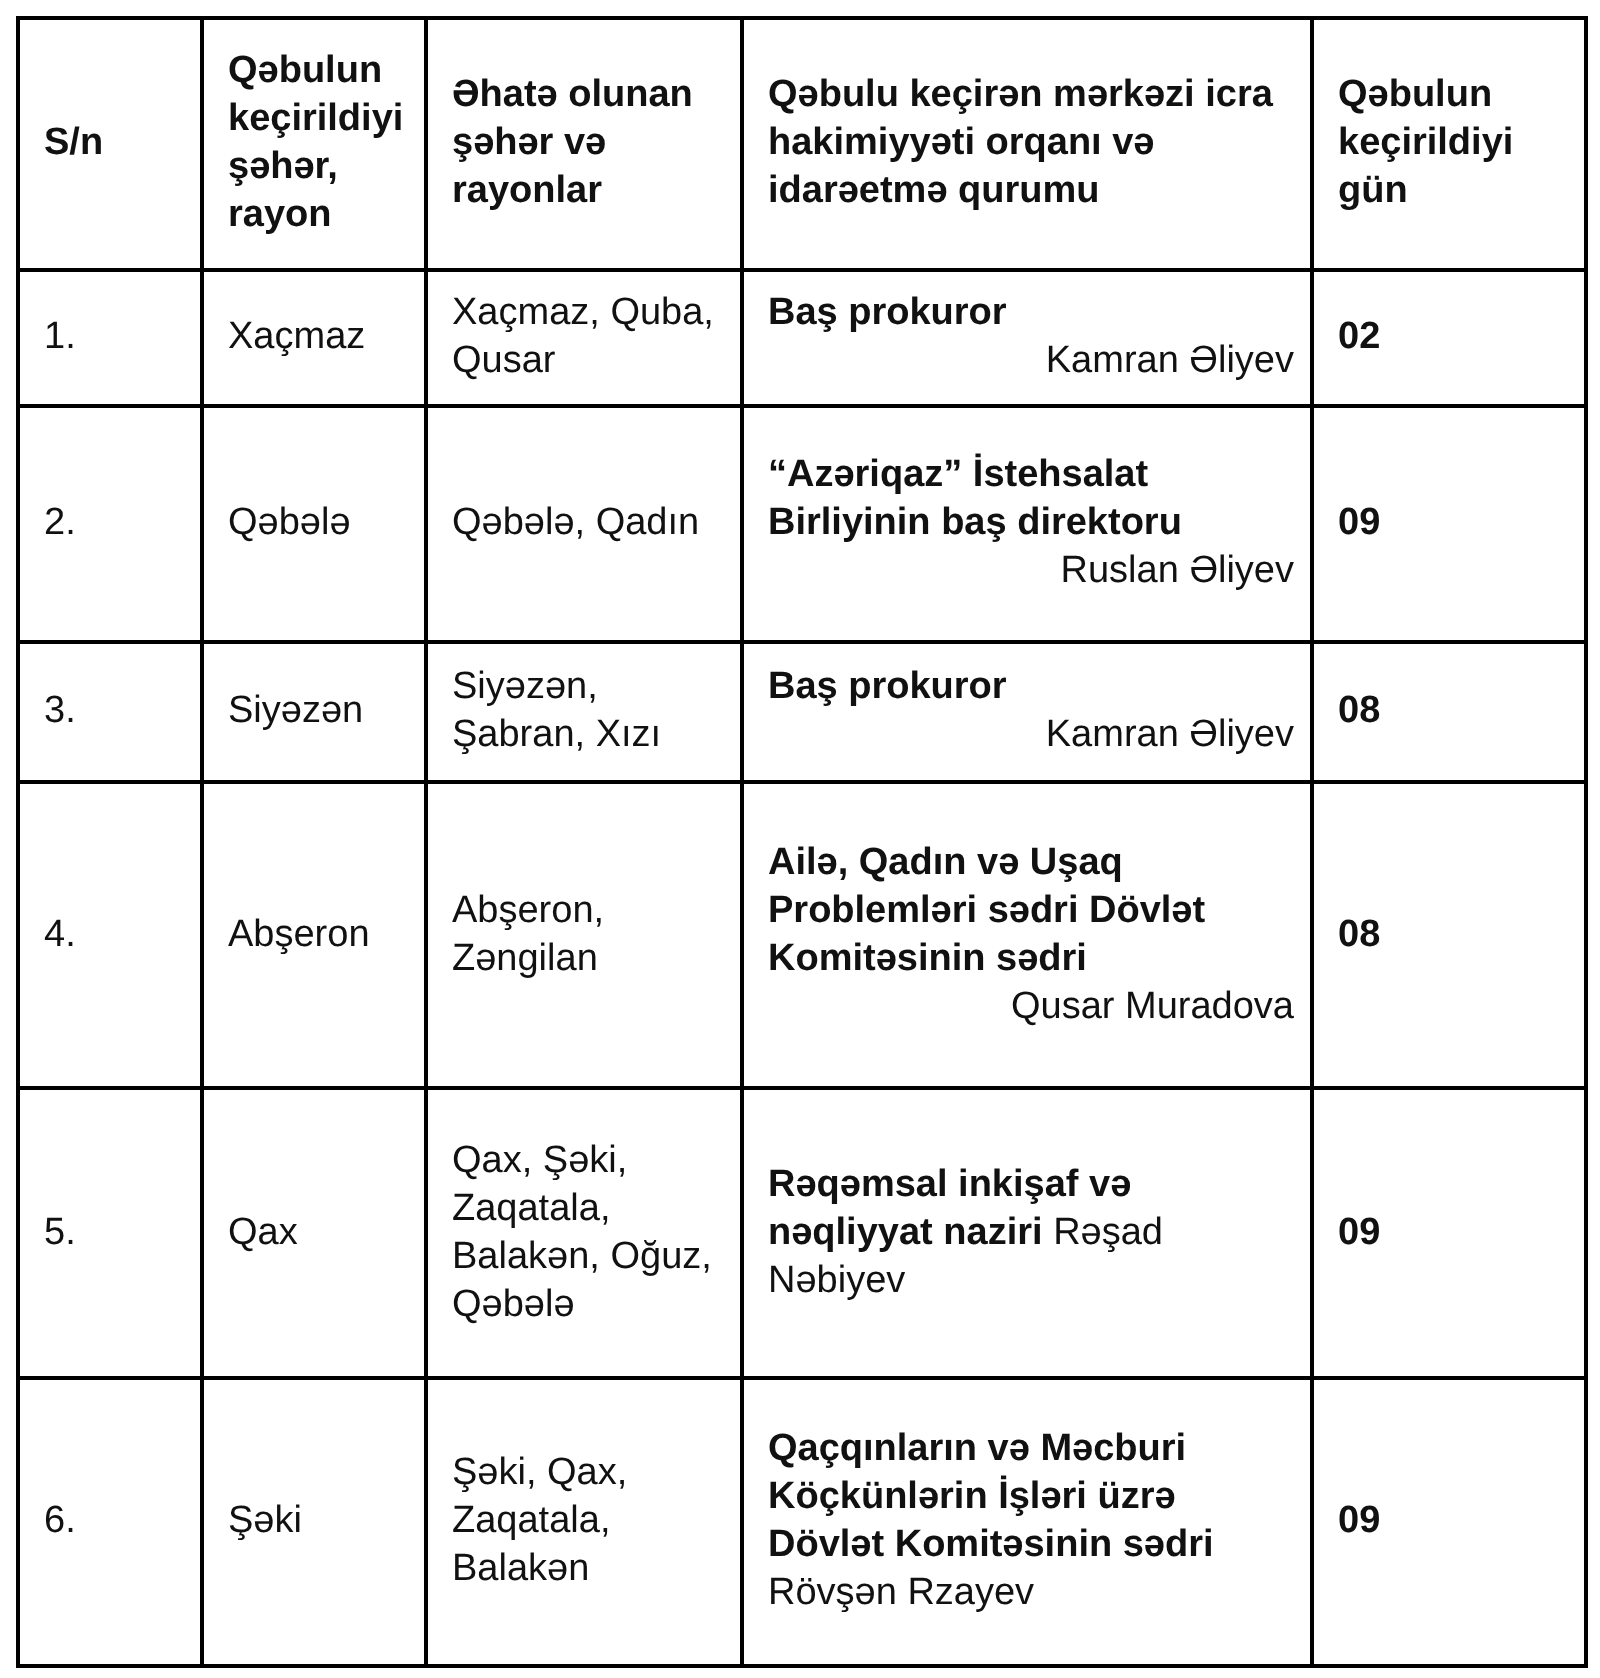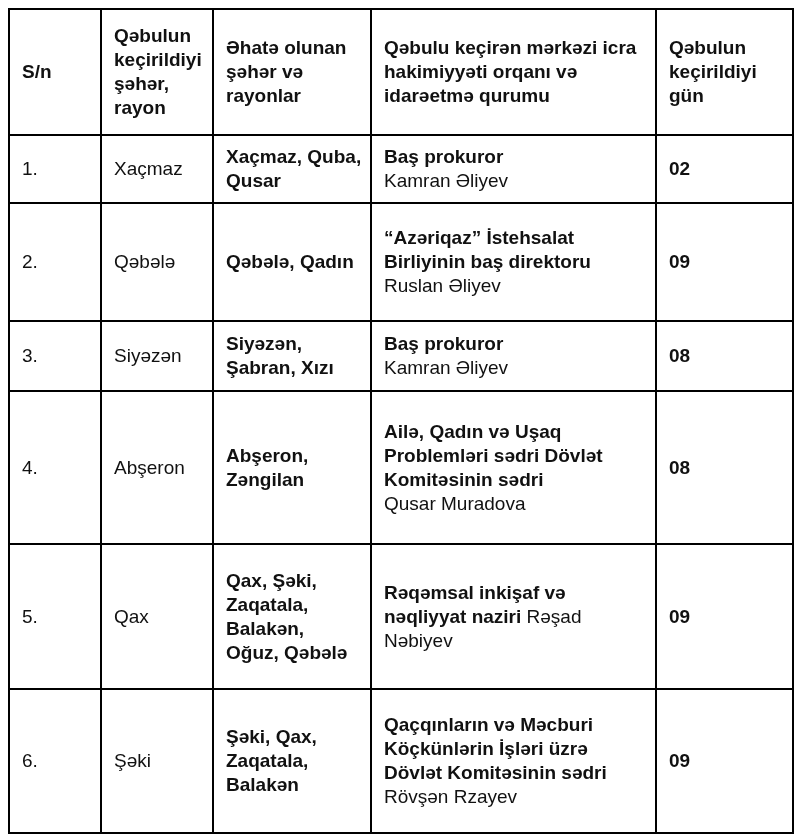--- a/index.html
+++ b/index.html
@@ -46,25 +46,25 @@
   tr.header-row    { height: 126px; }
   tr.r0 { height: 68px; }
   tr.r1 { height: 118px; }
   tr.r2 { height: 70px; }
   tr.r3 { height: 153px; }
   tr.r4 { height: 145px; }
   tr.r5 { height: 144px; }
 
   td.sn-cell      { font-weight: normal; }
   td.city-cell    { font-weight: normal; }
-  td.covered-cell { font-weight: bold; margin-top: 38px; }
+  td.covered-cell { font-weight: normal; margin-top: 38px; }
   td.day-cell     { font-weight: bold; margin-top: 20px; }
 
   .official-title { font-weight: bold; }
-  .official-name  { font-weight: normal; }
+  .official-name  { font-weight: normal; text-align: right; }
   .official-name.nm-block { display: block; }
   .official-name.nm-inline { display: inline; }
 </style>
 </head>
 <body>
 
 <div class="page">
   <table class="schedule">
     <colgroup>
       <col class="c-sn">

